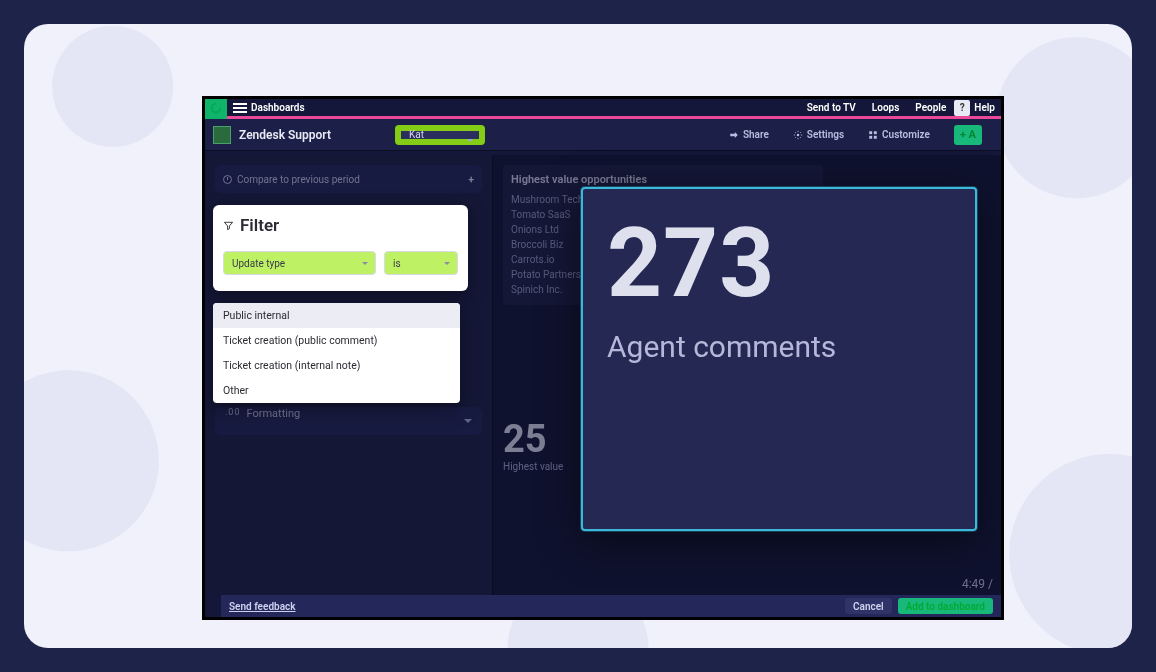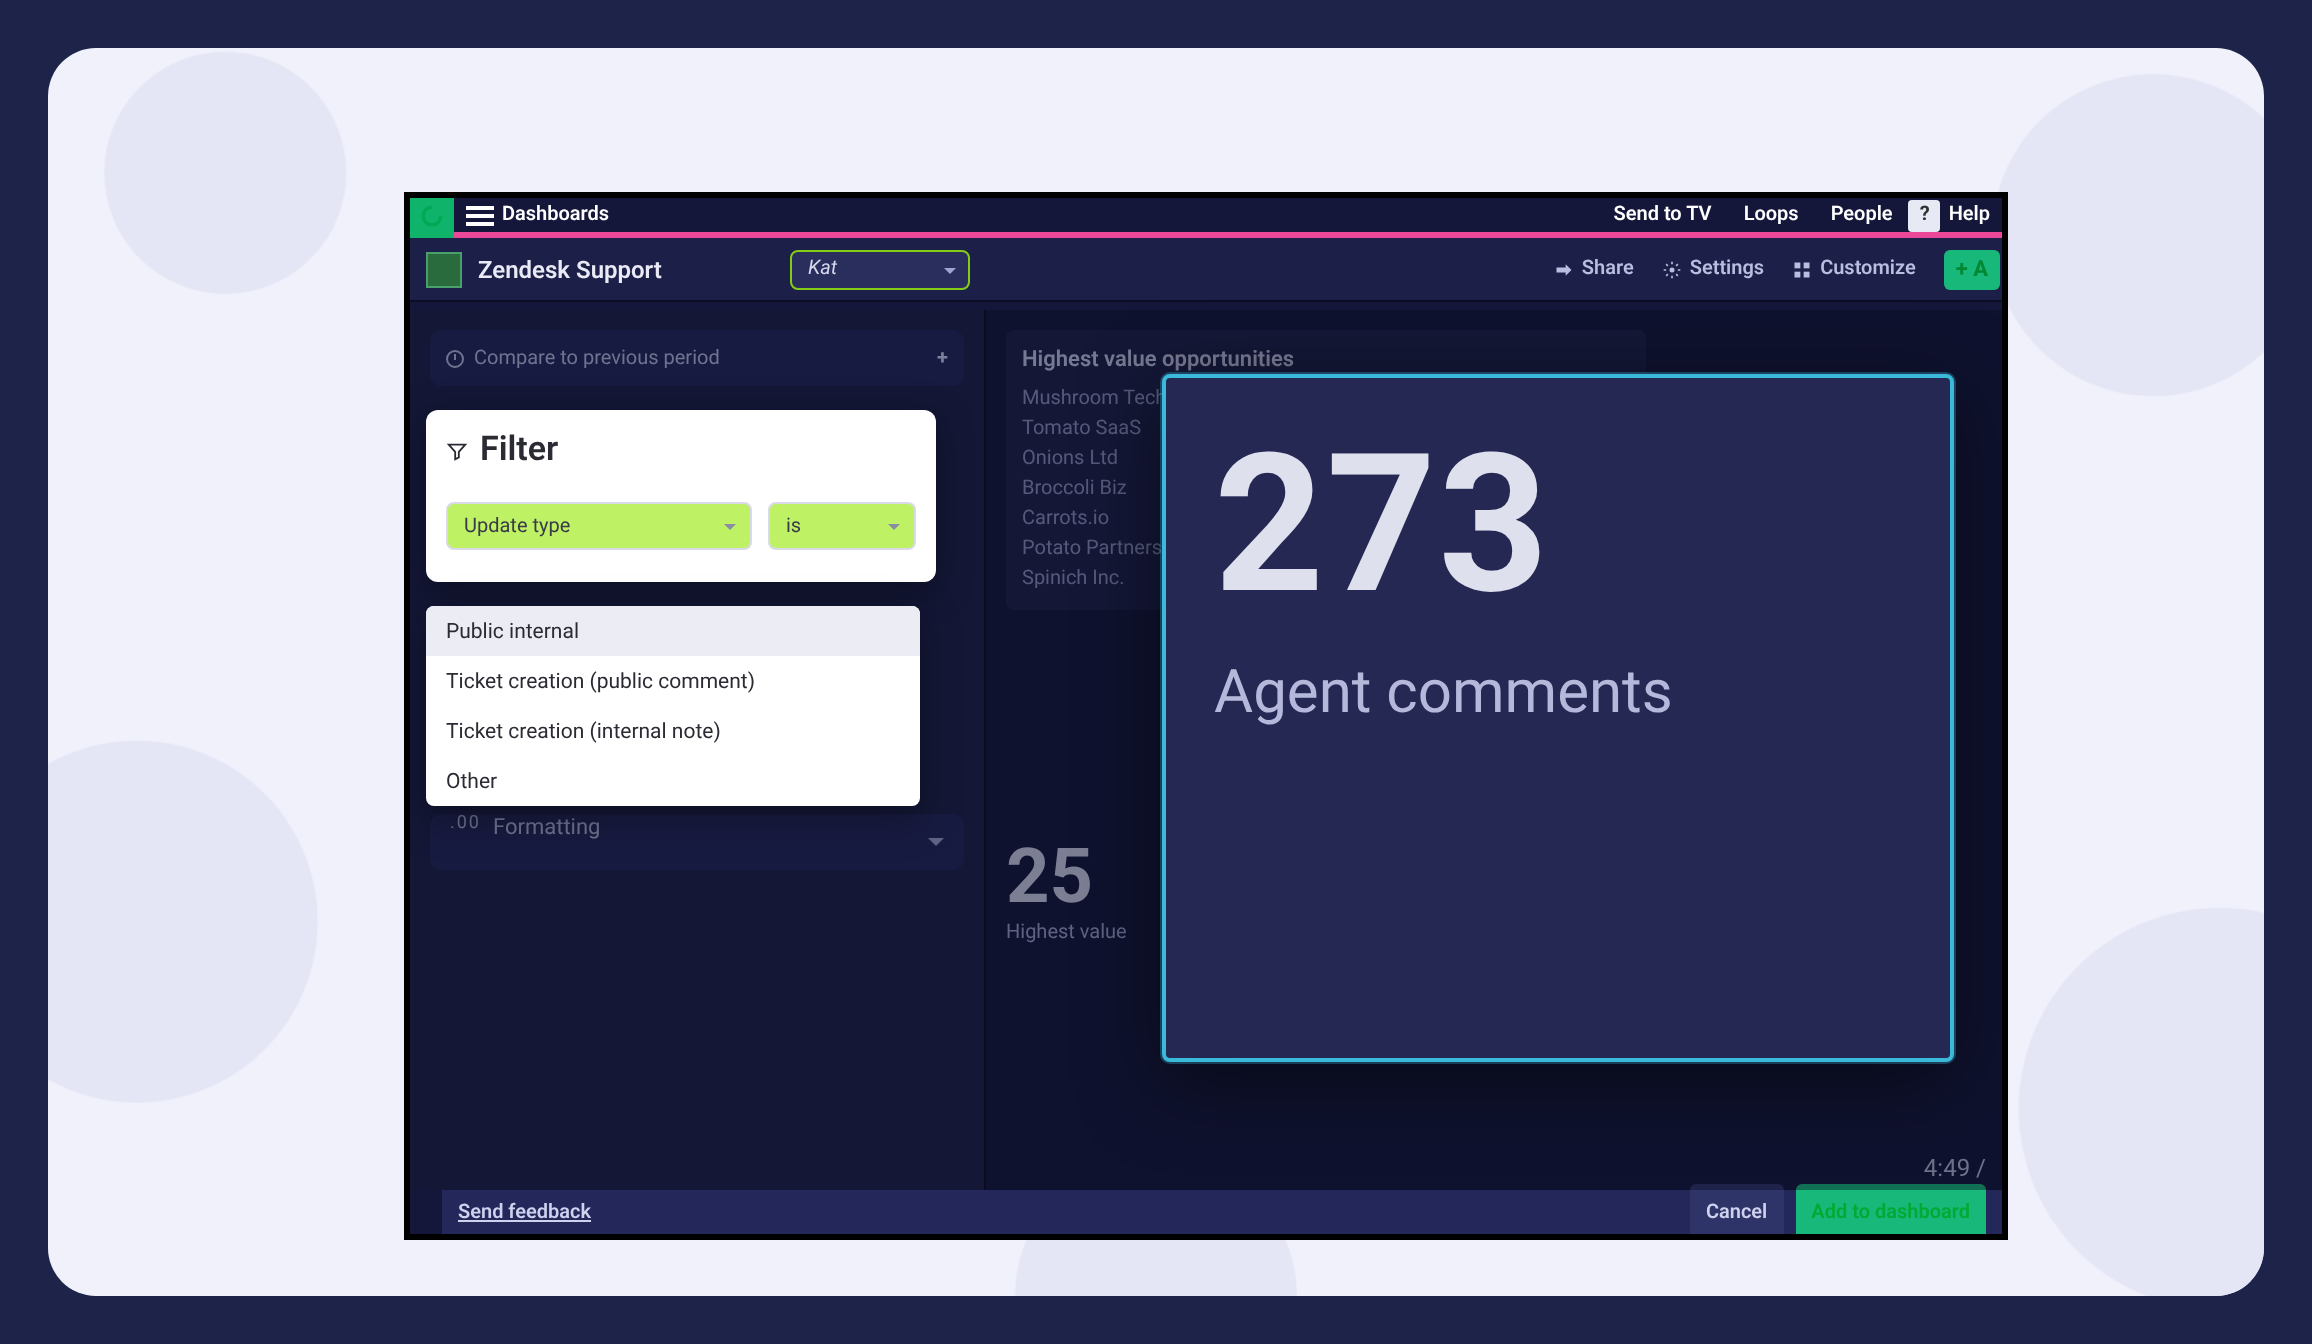--- a/index.html
+++ b/index.html
@@ -81,27 +81,27 @@
   }
   .integ {
     display:flex; align-items:center;
     padding:0 8px;
     width:288px; 
   }
   .integ .sq{width:18px;height:18px;background:#2a6b3e;border:1px solid #4aa06a;margin-right:8px;}
   .integ .name{font-weight:600;color:#e9eaf5;font-size:12px;}
   .user-select{
     margin-left:auto;
-    background:#2a2e5c;border:1px solid #84cc16;border-radius:4px;
+    background:#2a2e5c;border:6px solid #84cc16;border-radius:4px;
     height:20px;display:flex;align-items:center;padding:0 18px 0 8px;
-    font-size:10px;color:#d6d8ee;position:relative;min-width:90px;font-style:italic;
+    font-size:10px;color:#d6d8ee;position:relative;min-width:90px;
   }
   .user-select::after{content:"";position:absolute;right:6px;top:8px;border:3px solid transparent;border-top-color:#9fa4d0;}
   .subhead .right{
-    flex:1;display:flex;align-items:center;justify-content:flex-end;padding-right:1px;gap:14px;
+    flex:1;display:flex;align-items:center;justify-content:flex-end;padding-right:19px;gap:24px;
   }
   .tool{display:flex;align-items:center;gap:4px;color:#b9bde0;font-size:10px;font-weight:600;cursor:pointer;}
   .tool svg{width:10px;height:10px;}
   .addbtn{
     background:#17b87a;color:#083;height:20px;border-radius:3px;
     display:flex;align-items:center;padding:0 6px;font-weight:700;font-size:11px;
   }
 
   
   .body {
@@ -210,21 +210,21 @@
 
   
   .footer{
     position:absolute;left:16px;right:0;bottom:0;height:22px;
     background:#23275a;display:flex;align-items:center;padding:0 8px;
     font-size:10px;color:#cfd2ee;
   }
   .footer .feedback{text-decoration:underline;font-weight:600;}
   .footer .sp{flex:1;}
   .footer .btn{
-    height:28px;border-radius:3px;padding:0 8px;display:flex;align-items:center;font-weight:600;margin-left:6px;
+    height:16px;border-radius:3px;padding:0 8px;display:flex;align-items:center;font-weight:600;margin-left:6px;
   }
   .footer .cancel{background:#2f3468;color:#cfd2ee;}
   .footer .add{background:#18b87a;color:#0a3;}
   .clk{display:inline-block;width:9px;height:9px;border:1.4px solid #b9bde0;border-radius:50%;position:relative;margin-right:5px;}
   .clk::after{content:"";position:absolute;left:3px;top:1px;width:1px;height:3px;background:#b9bde0;}
   .zero{font-size:9px;margin-right:6px;letter-spacing:1px;}
 </style>
 </head>
 <body>
 

